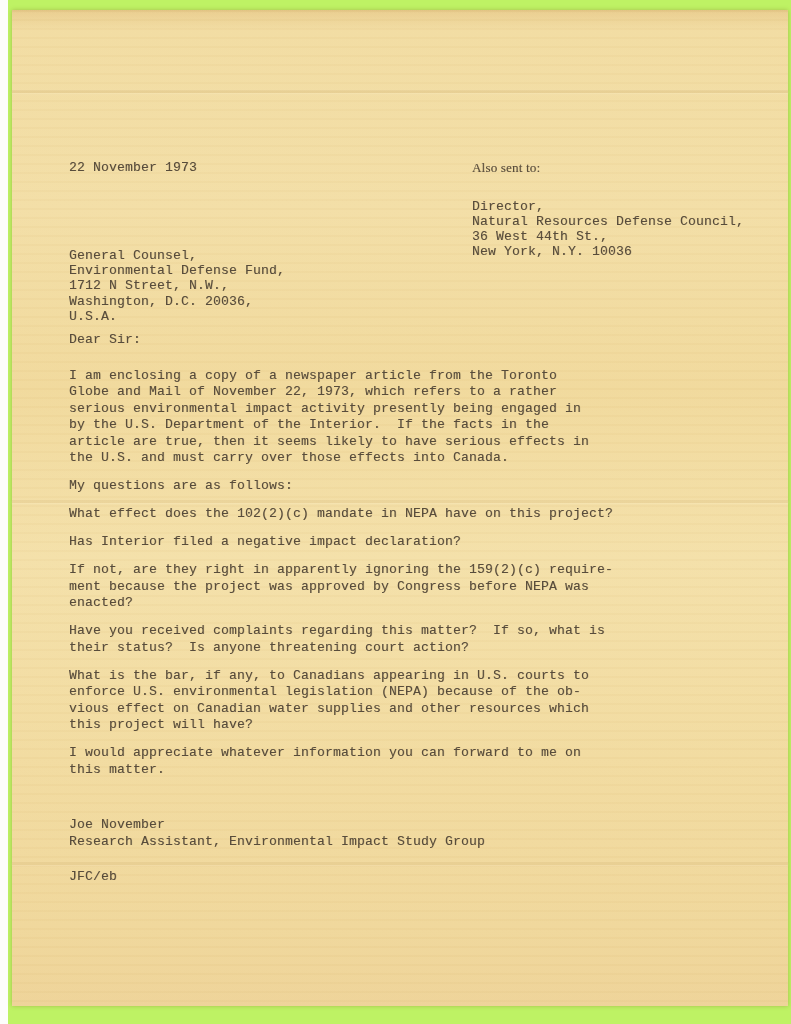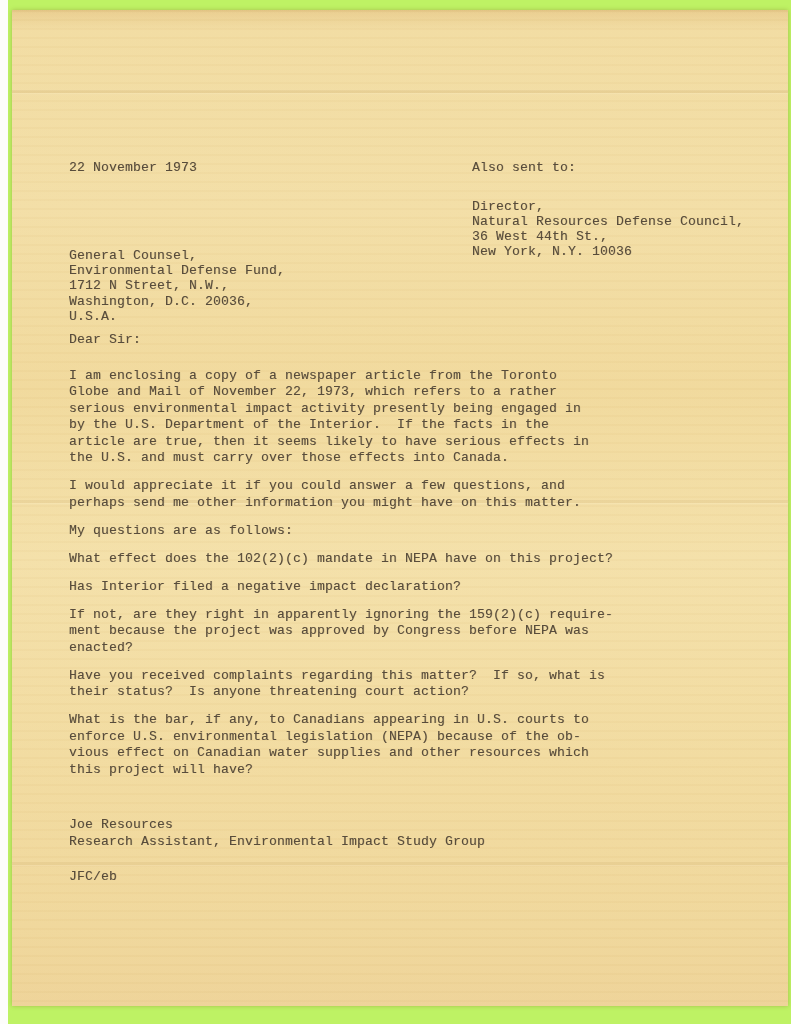--- a/index.html
+++ b/index.html
@@ -77,21 +77,21 @@
     left: 57px;
     top: 150px;
   }
 
   .also-block {
     position: absolute;
     left: 460px;
     top: 150px;
     width: 300px;
   }
-  .also-label { margin-bottom: 22px; }
+  .also-label { margin-bottom: 22px; font-family: Liberation Serif, serif; }
   .also-address { line-height: 15px; }
 
   .recipient-block {
     position: absolute;
     left: 57px;
     top: 238px;
     width: 340px;
     line-height: 15.2px;
   }
 
@@ -139,37 +139,37 @@
 
     <div class="letter-flow">
       <div class="type salutation">Dear Sir:</div>
 
       <div class="type para">I am enclosing a copy of a newspaper article from the Toronto
 Globe and Mail of November 22, 1973, which refers to a rather
 serious environmental impact activity presently being engaged in
 by the U.S. Department of the Interior.  If the facts in the
 article are true, then it seems likely to have serious effects in
 the U.S. and must carry over those effects into Canada.</div>
-      <div class="type para">I would appreciate it if you could answer a few questions, and
-perhaps send me other information you might have on this matter.</div>
       <div class="type para">My questions are as follows:</div>
       <div class="type para">What effect does the 102(2)(c) mandate in NEPA have on this project?</div>
       <div class="type para">Has Interior filed a negative impact declaration?</div>
       <div class="type para">If not, are they right in apparently ignoring the 159(2)(c) require-
 ment because the project was approved by Congress before NEPA was
 enacted?</div>
       <div class="type para">Have you received complaints regarding this matter?  If so, what is
 their status?  Is anyone threatening court action?</div>
       <div class="type para">What is the bar, if any, to Canadians appearing in U.S. courts to
 enforce U.S. environmental legislation (NEPA) because of the ob-
 vious effect on Canadian water supplies and other resources which
 this project will have?</div>
+      <div class="type para">I would appreciate whatever information you can forward to me on
+this matter.</div>
 
 
       <div class="signature-block">
-        <div class="type">Joe Resources</div>
+        <div class="type">Joe November</div>
         <div class="type">Research Assistant, Environmental Impact Study Group</div>
       </div>
 
       <div class="type typist">JFC/eb</div>
     </div>
   </div>
 </div>
 
 </body></html>

